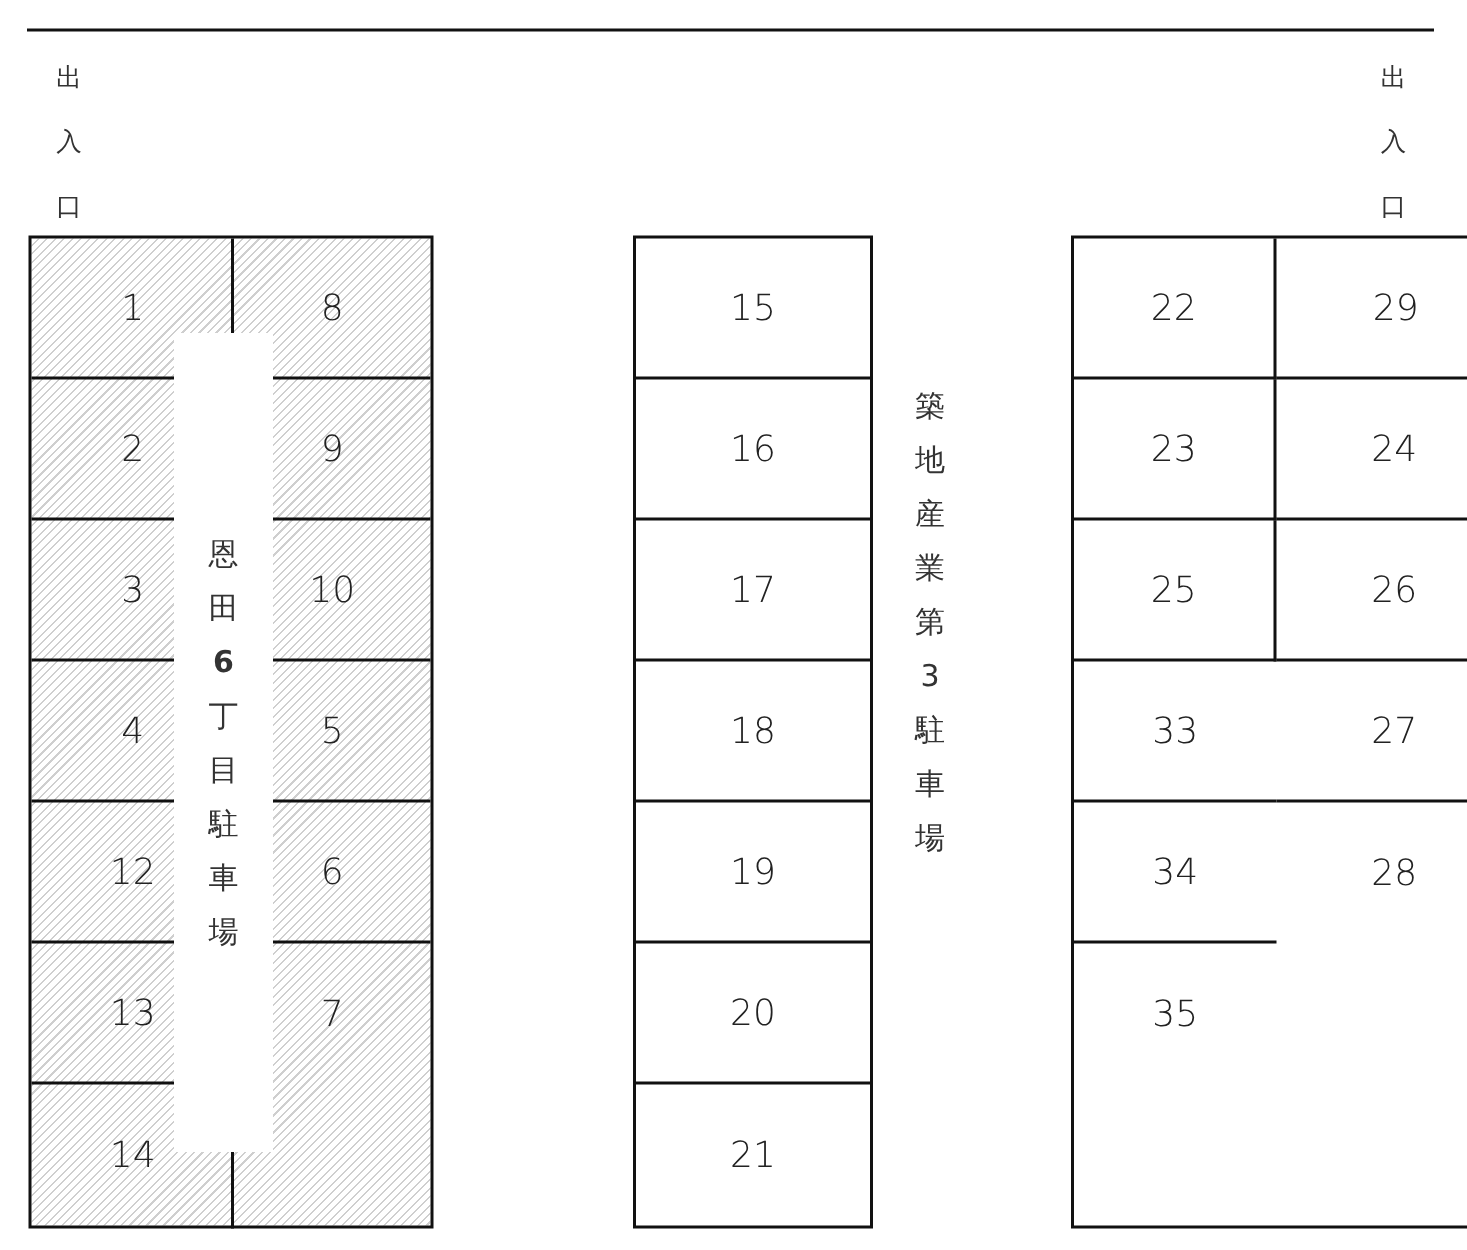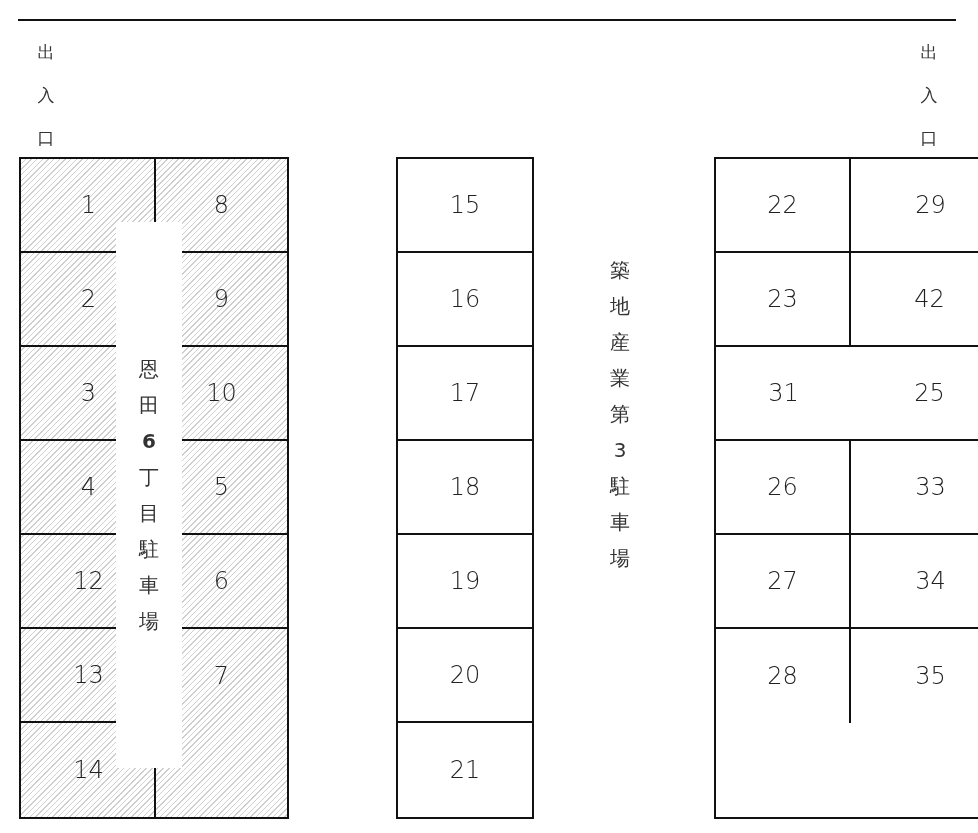--- a/index.html
+++ b/index.html
@@ -86,21 +86,21 @@
     <span>田</span>
     <span style="font-weight:bold;">6</span>
     <span>丁</span>
     <span>目</span>
     <span>駐</span>
     <span>車</span>
     <span>場</span>
   </div>
 </div>
 
-<div class="block" style="left:396px; width:138px;">
+<div class="block" style="left:422px; width:160px;">
   <div class="grid" style="grid-template-columns:1fr; grid-template-rows:repeat(7, 1fr);">
     <div class="cell">
         <span class="num">15</span>
       </div>
     <div class="cell">
         <span class="num">16</span>
       </div>
     <div class="cell">
         <span class="num">17</span>
       </div>
@@ -135,24 +135,21 @@
     <div class="cell lcol">
         <span class="num">22</span>
       </div>
     <div class="cell">
         <span class="num">29</span>
       </div>
     <div class="cell lcol">
         <span class="num">23</span>
       </div>
     <div class="cell lcol">
-        <span class="num">42</span>
-      </div>
-    <div class="cell">
-        <span class="num">31</span>
+        <span class="num">24</span>
       </div>
     <div class="cell lcol">
         <span class="num">25</span>
       </div>
     <div class="cell lcol">
         <span class="num">26</span>
       </div>
     <div class="cell">
         <span class="num">33</span>
       </div>

